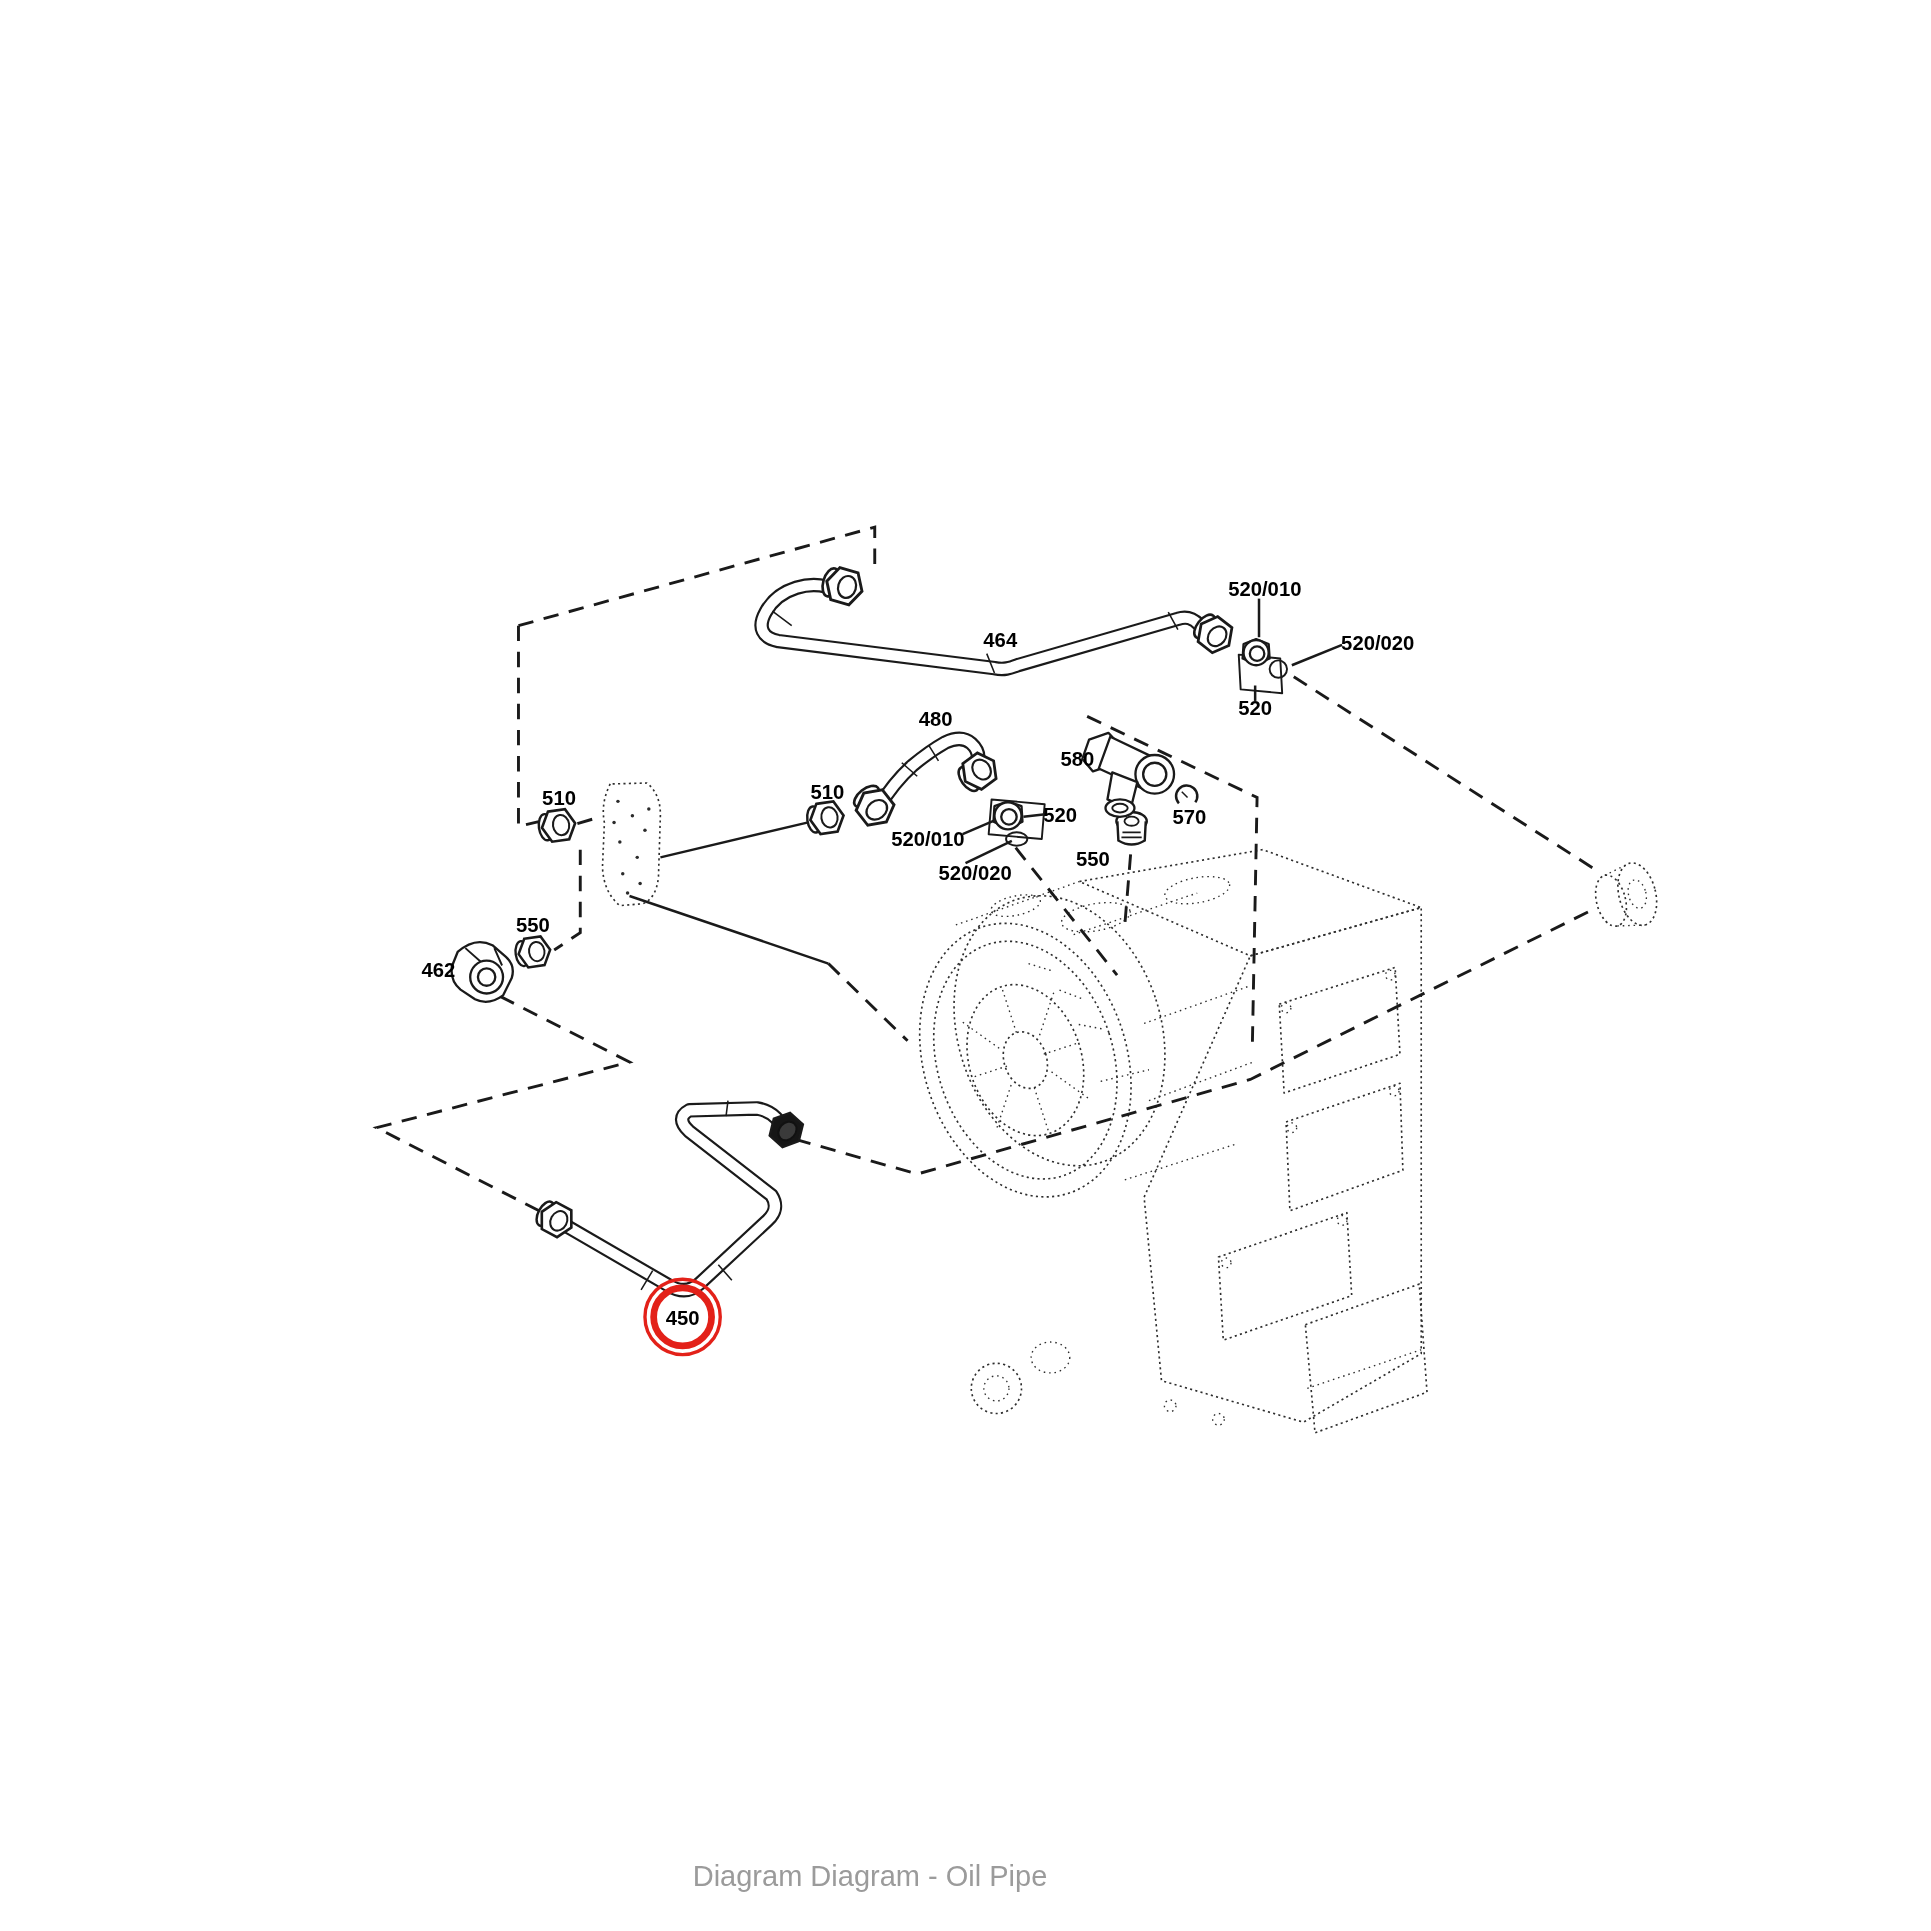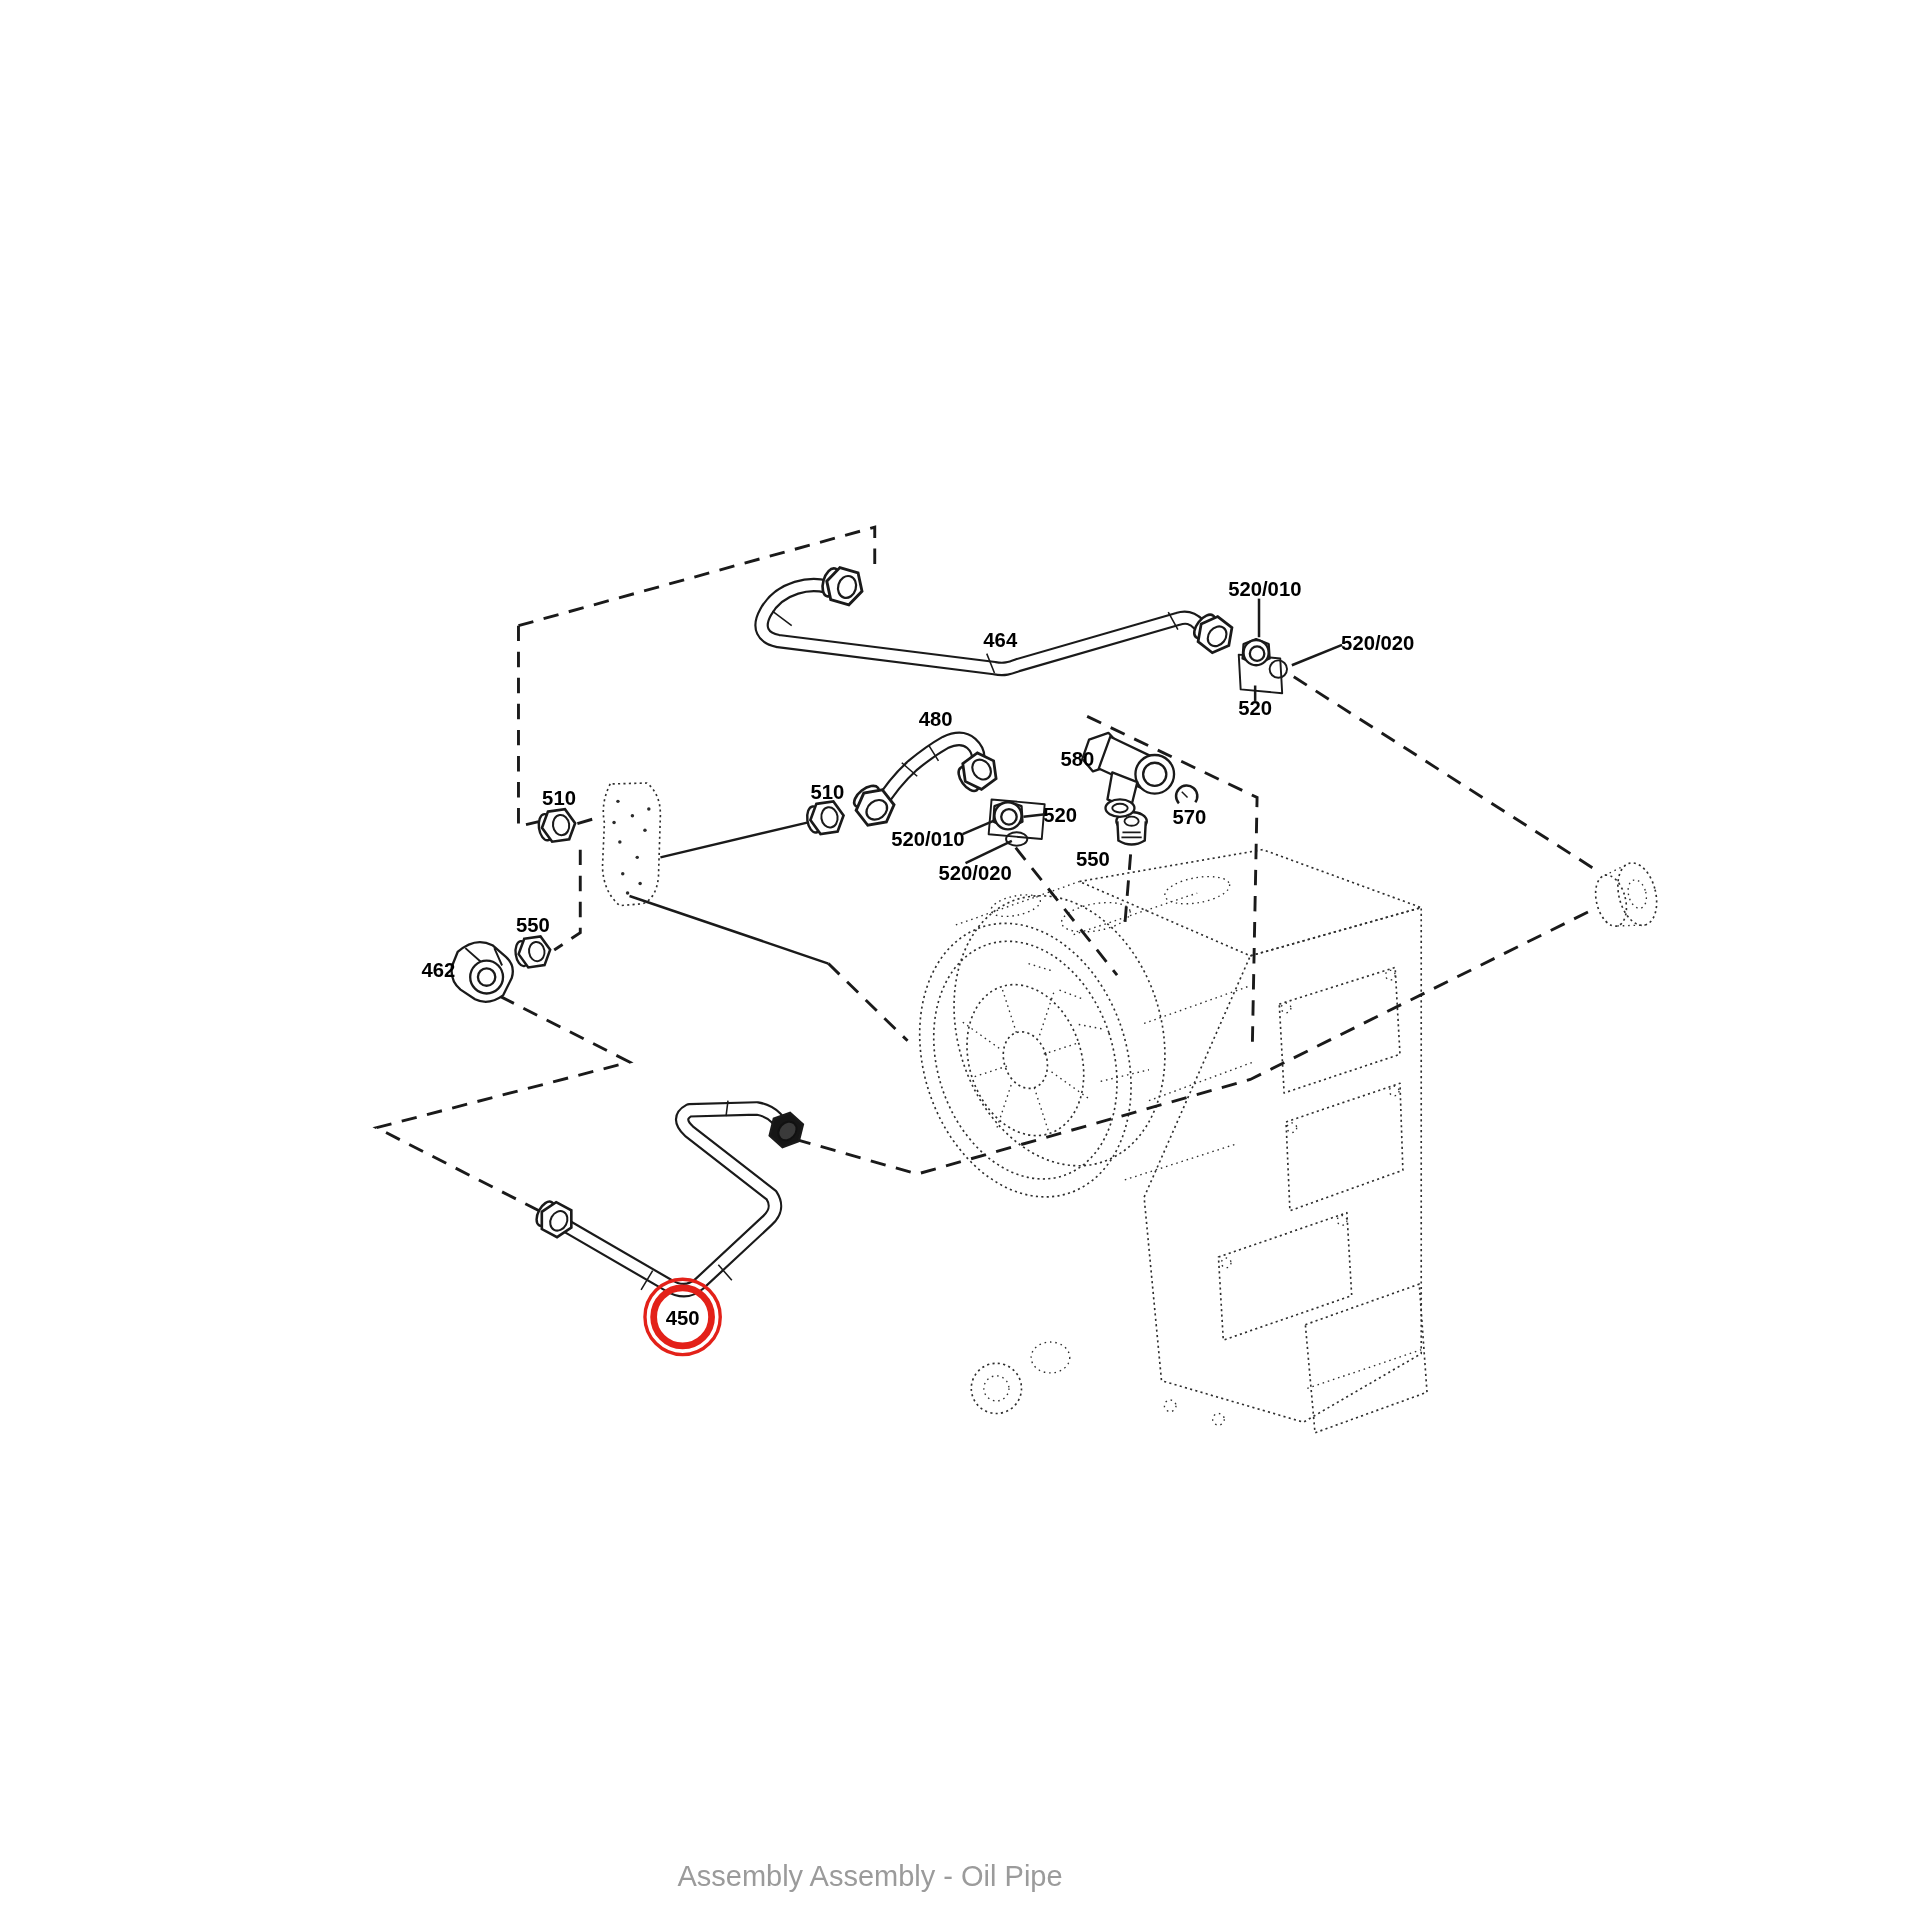--- a/index.html
+++ b/index.html
@@ -216,15 +216,15 @@
         <text x="1232" y="853" class="part-label">570</text>
         <text x="961" y="876" class="part-label">520/010</text>
         <text x="1132" y="897" class="part-label">550</text>
         <text x="1010" y="911" class="part-label">520/020</text>
         <text x="552" y="965" class="part-label">550</text>
         <text x="454" y="1012" class="part-label">462</text>
         <text x="707" y="1372" class="part-label">450</text>
       </g>
 </svg>
 
-<div class="caption">Assembly Assembly - Oil Pipe</div>
+<div class="caption">Diagram Diagram - Oil Pipe</div>
 </div>
 
 
 </body></html>

